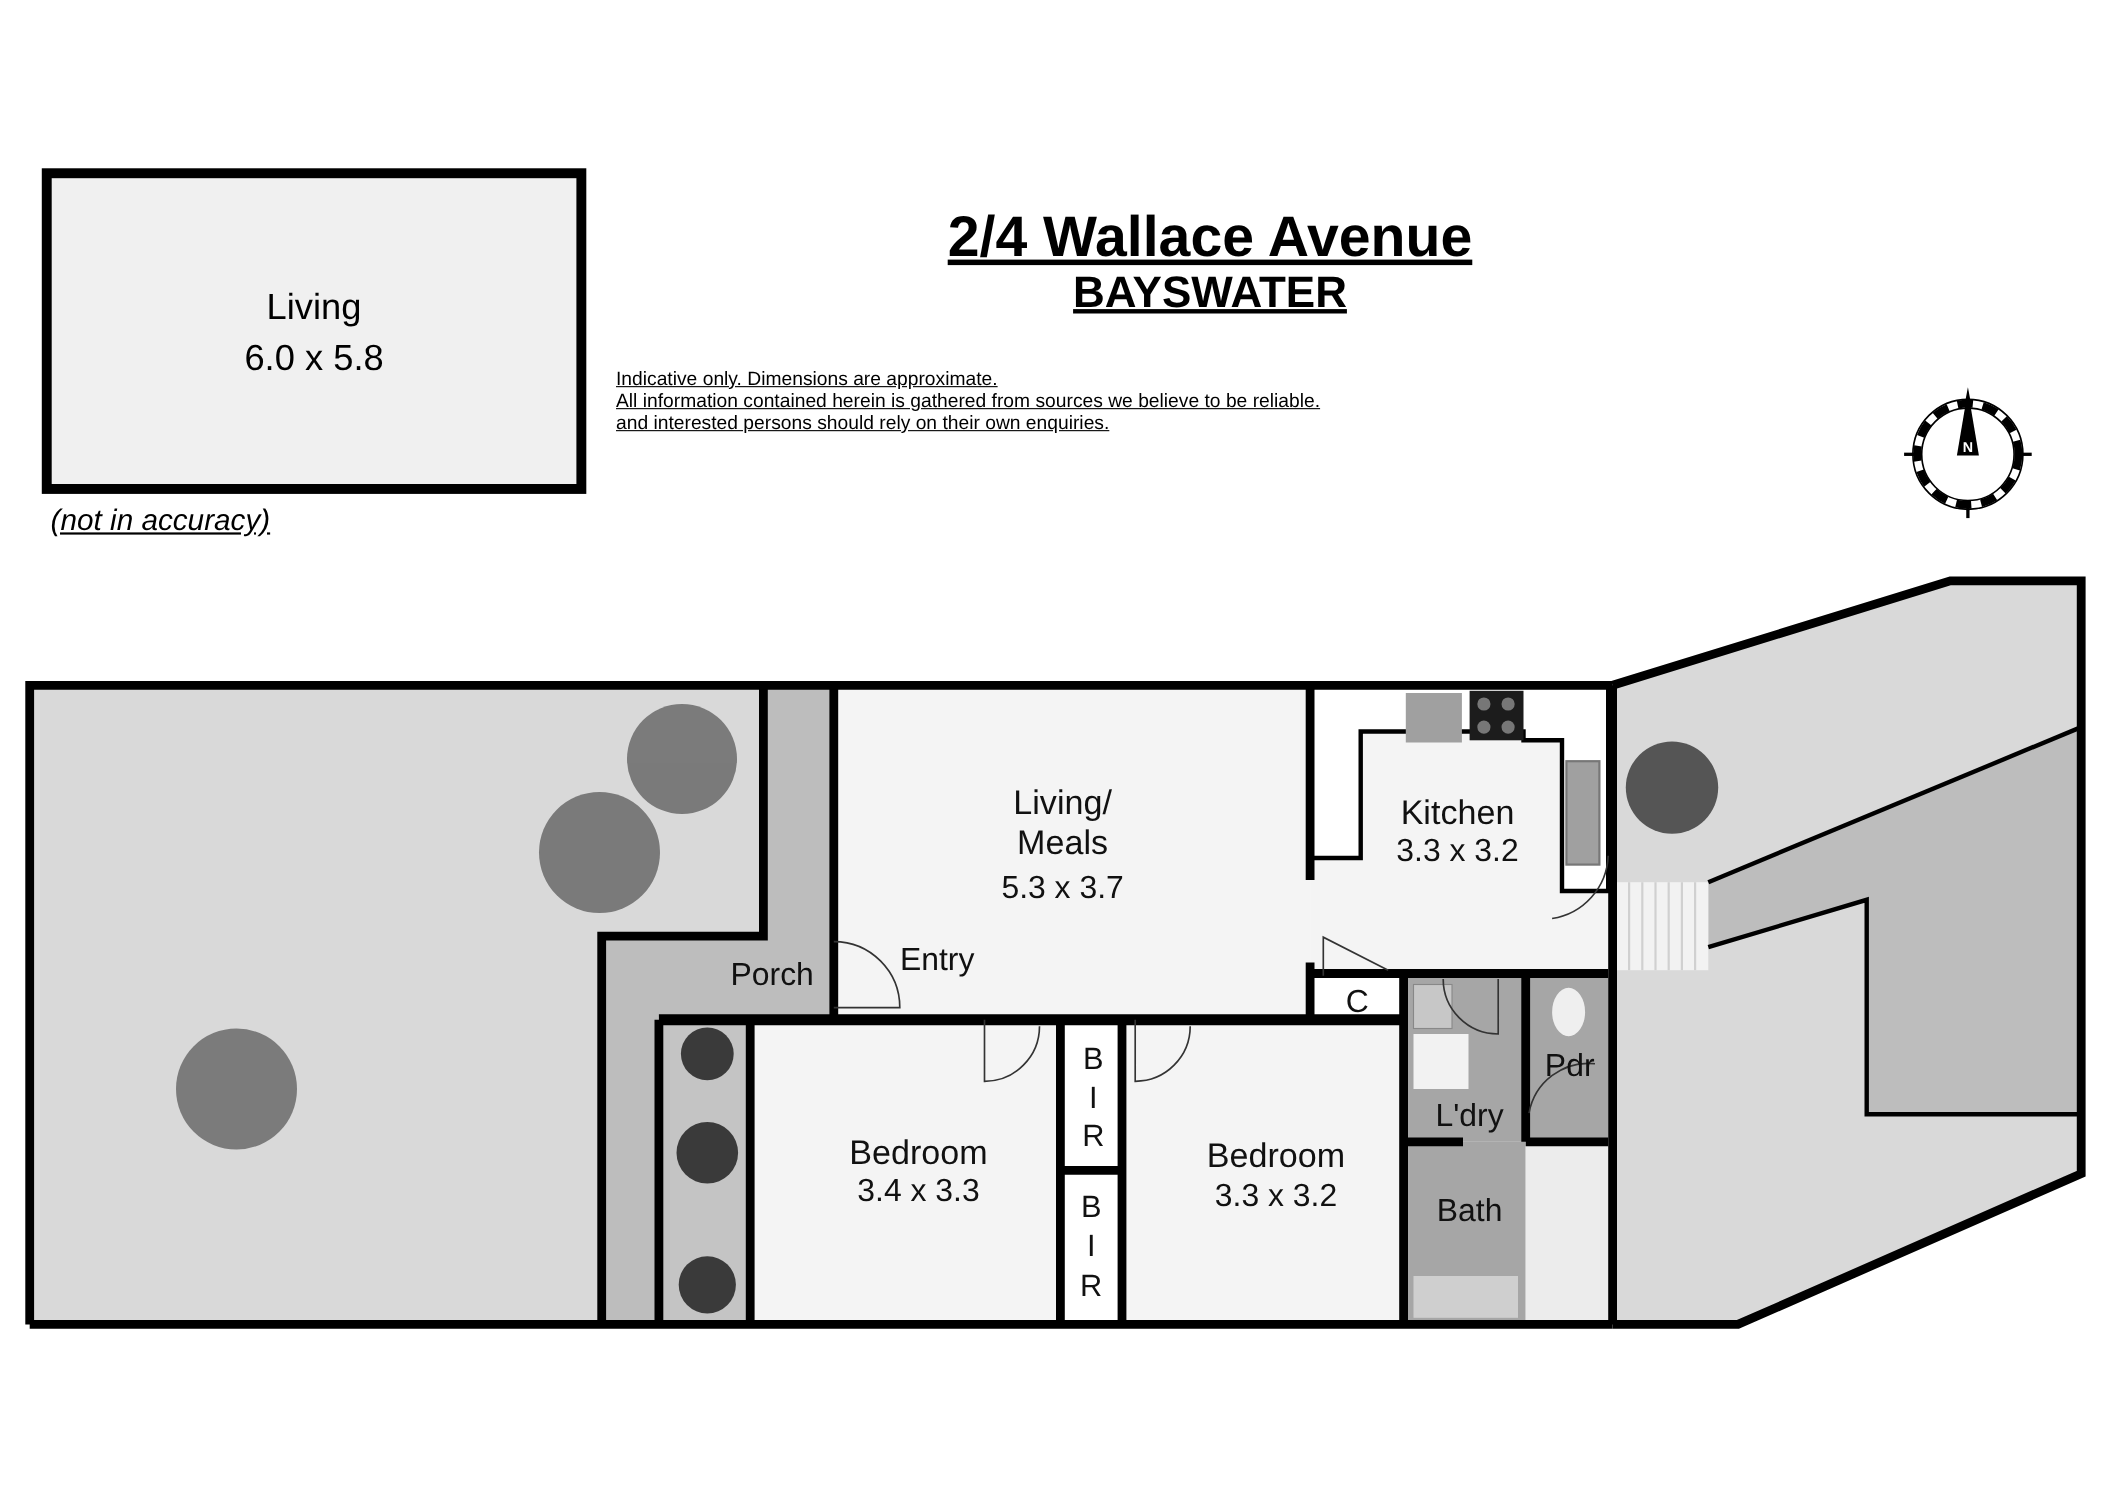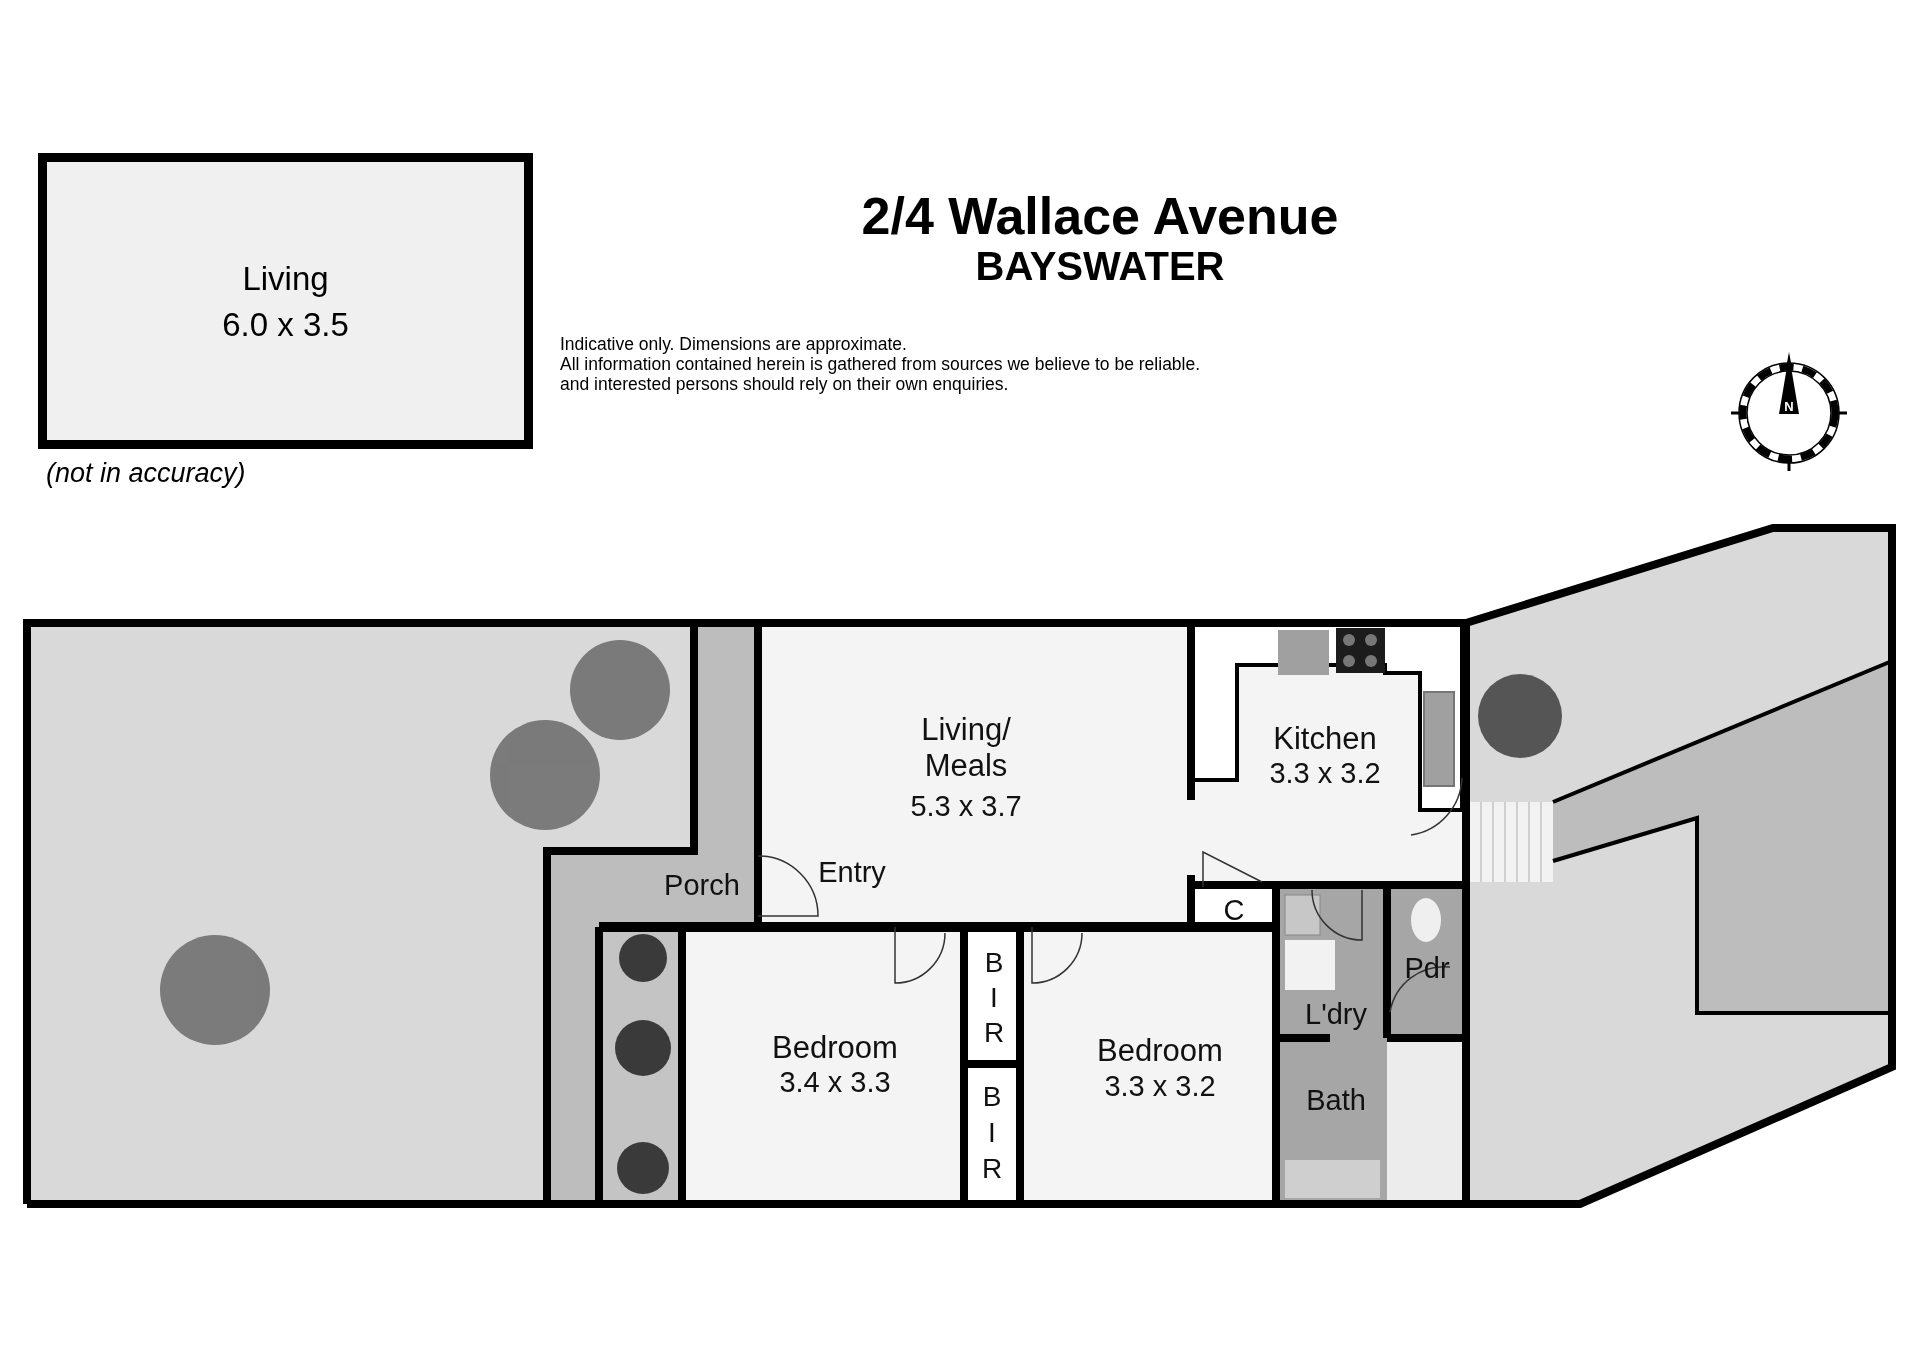--- a/index.html
+++ b/index.html
@@ -1,33 +1,33 @@
 <!DOCTYPE html>
 <html><head>
 <meta charset="utf-8">
 <style>
   html, body { margin: 0; padding: 0; background: #ffffff; }
   body { width: 1920px; height: 1358px; position: relative; overflow: hidden; font-family: "Liberation Sans", sans-serif; color: #000; }
-  .abs { position: absolute; }
+  .abs { position: absolute; text-decoration: underline; }
   .carport { left: 38px; top: 153px; width: 477px; height: 278px; border: 9px solid #000; background: #f0f0f0; }
   .carport-label { position: absolute; left: 0; right: 0; text-align: center; font-size: 33px; }
   .note { left: 46px; top: 458px; font-size: 27px; font-style: italic; }
   .title { left: 560px; width: 1080px; text-align: center; font-weight: bold; }
   .title1 { top: 186px; font-size: 52px; }
   .title2 { top: 244px; font-size: 40px; }
   .disc { left: 560px; width: 1080px; font-size: 17.5px; line-height: 20px; top: 334px; }
   svg { position: absolute; left: 0; top: 0; }
   .room-label { font-family: "Liberation Sans", sans-serif; fill: #111; text-anchor: middle; }
 </style>
 </head>
 <body>
 
 <div class="abs carport">
   <div class="carport-label" style="top:98px">Living</div>
-  <div class="carport-label" style="top:144px">6.0 x 3.5</div>
+  <div class="carport-label" style="top:144px">6.0 x 5.8</div>
 </div>
 <div class="abs note">(not in accuracy)</div>
 
 <div class="abs title title1">2/4 Wallace Avenue</div>
 <div class="abs title title2">BAYSWATER</div>
 <div class="abs disc">
   <div>Indicative only. Dimensions are approximate.</div>
   <div>All information contained herein is gathered from sources we believe to be reliable.</div>
   <div>and interested persons should rely on their own enquiries.</div>
 </div>

